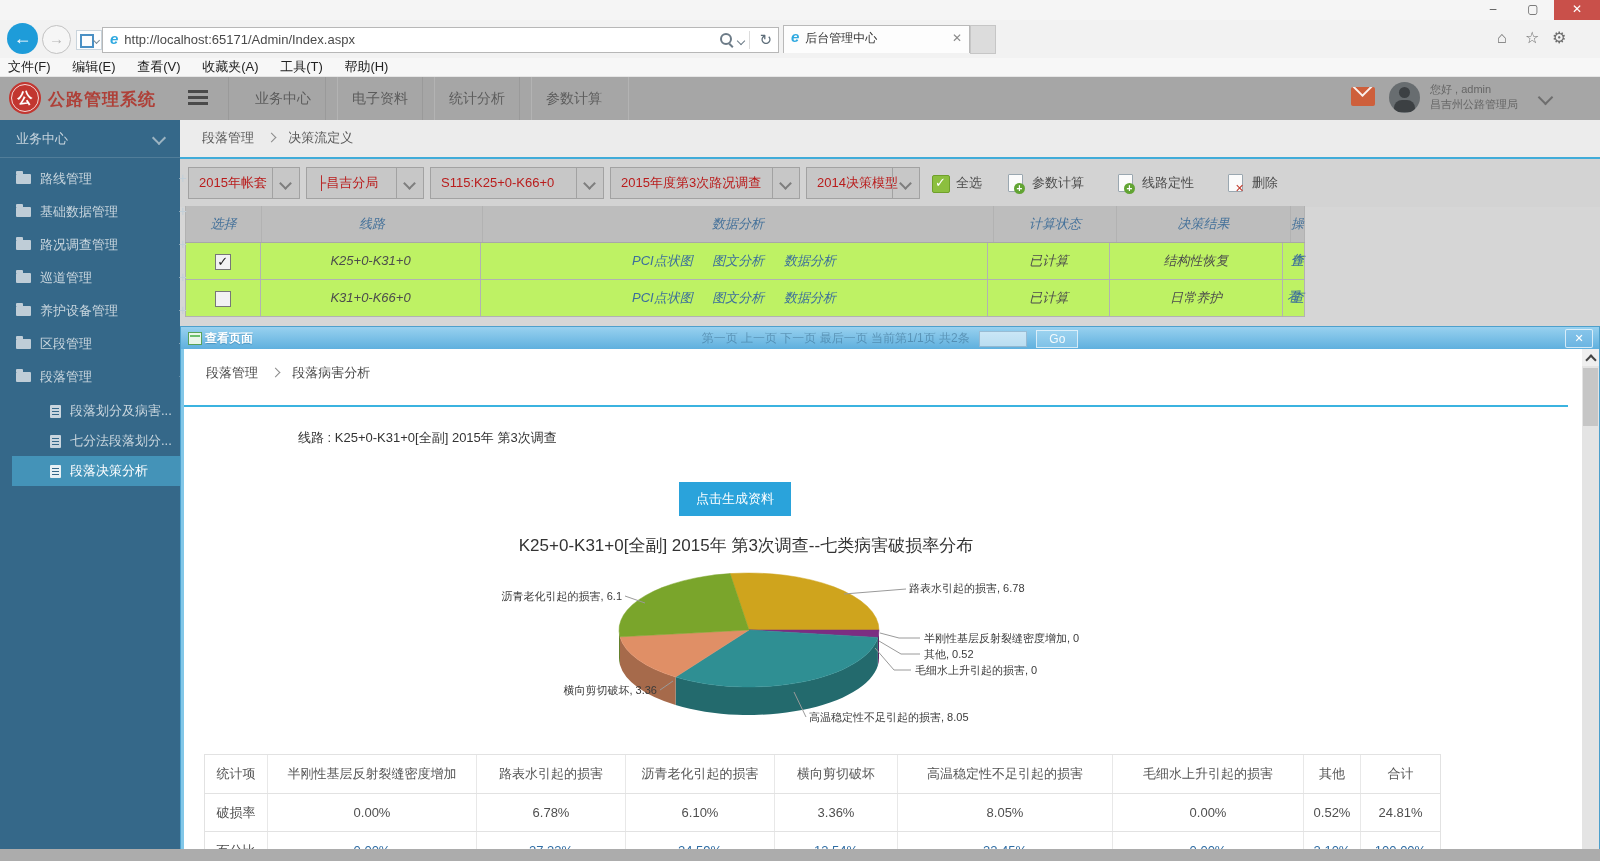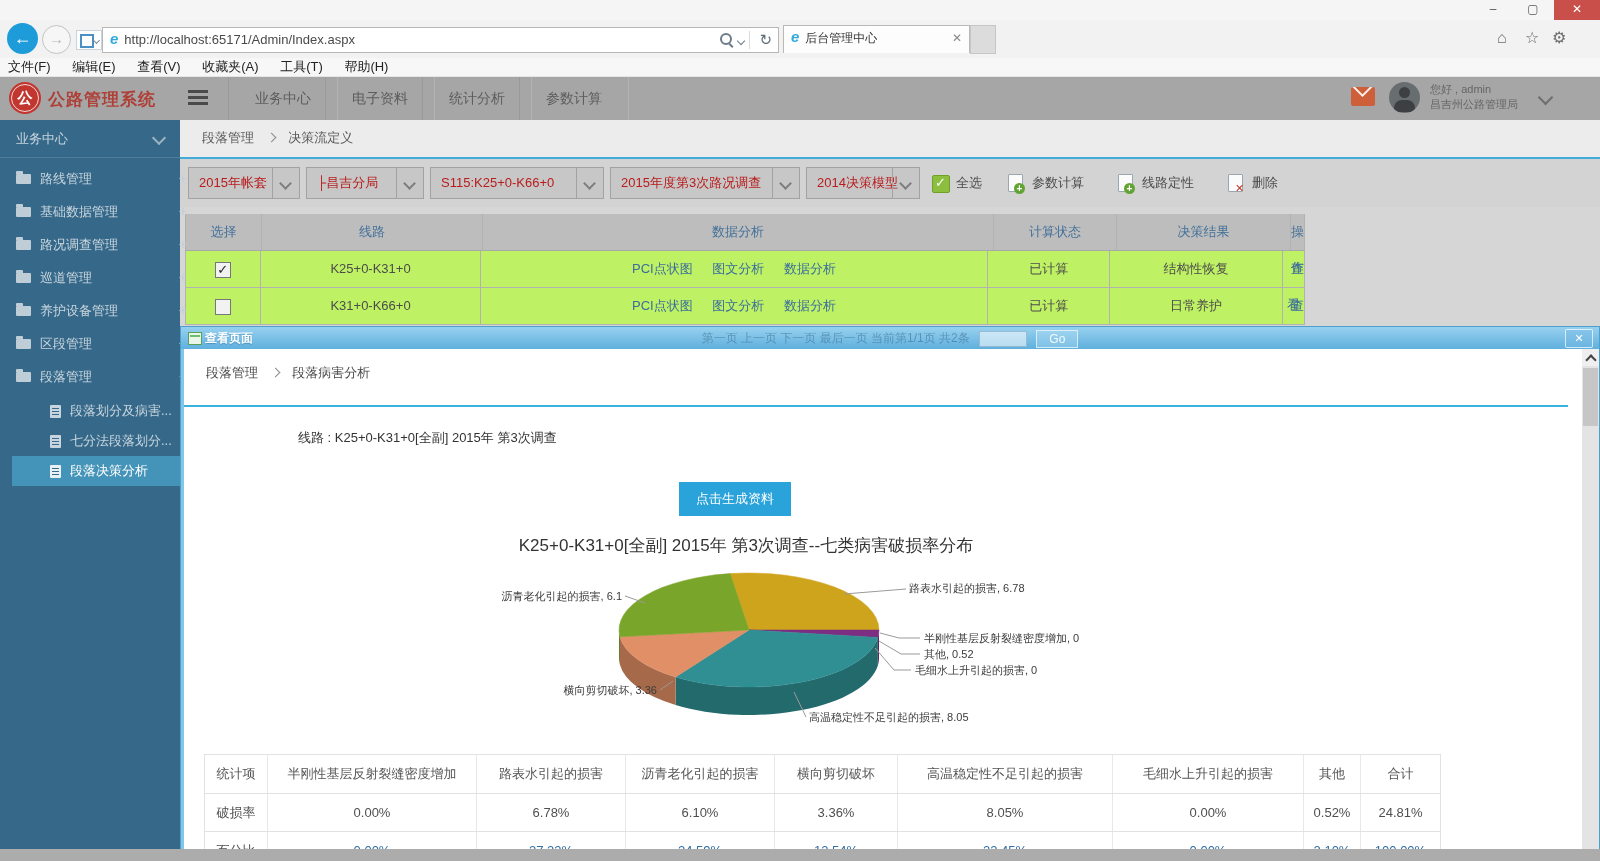--- a/index.html
+++ b/index.html
@@ -86,21 +86,21 @@
   #dd3{left:430px;width:188px;text-decoration:underline;} #dd4{left:626px;width:112px;}
   .tbtn{position:absolute;top:10px;height:28px;color:#4C4C4C;line-height:28px;}
   .tbtn .tlbl{margin-left:24px;}
   #tb0{left:752px;} #tb1{left:828px;} #tb2{left:938px;} #tb3{left:1048px;}
   .ico-check{position:absolute;left:0;top:6px;width:16px;height:16px;background:#8CBF3F;border:1px solid #6FA02B;border-radius:2px;}
   .ico-check::after{content:"✓";position:absolute;left:2px;top:-7px;color:#fff;font-size:13px;font-weight:bold;}
   .ico-doc{position:absolute;left:0;top:5px;width:13px;height:16px;background:#FBFBFB;border:1px solid #9AA7B0;border-radius:1px;}
   .ico-doc .plus{position:absolute;left:5px;top:8px;width:11px;height:11px;border-radius:50%;background:#62A433;color:#fff;font-size:10px;line-height:11px;text-align:center;font-weight:bold;}
   .ico-doc .del{position:absolute;left:6px;top:8px;color:#C0392B;font-size:11px;font-weight:bold;line-height:11px;}
   
-  #dtable{left:5px;top:94px;width:1120px;}
+  #dtable{left:5px;top:86px;width:1120px;font-style:italic;}
   .drow{display:flex;height:36px;line-height:36px;}
   #dthead{background:#BDBDBD;color:#44719A;border-bottom:1px solid #A8A8A8;}
   .drow.body{background:#bef264;border-bottom:1px solid #B2B2B2;color:#4C4C4C;}
   .dcell{text-align:center;border-right:1px solid #B2B2B2;}
   .dcell:first-child{border-left:1px solid #B2B2B2;}
   .dc0{width:80px;}.dc1{width:235px;}.dc2{width:545px;}.dc3{width:130px;}.dc4{width:185px;}.dc5{flex:1;}
   .dlink{color:#3C6E9C;margin:0 8px;}
   .cbx{display:inline-block;width:14px;height:14px;background:#F2F2F2;border:1px solid #777;vertical-align:middle;position:relative;}
   .cbx.checked::after{content:"✓";position:absolute;left:1px;top:-11px;color:#222;font-size:13px;font-weight:bold;}
   

